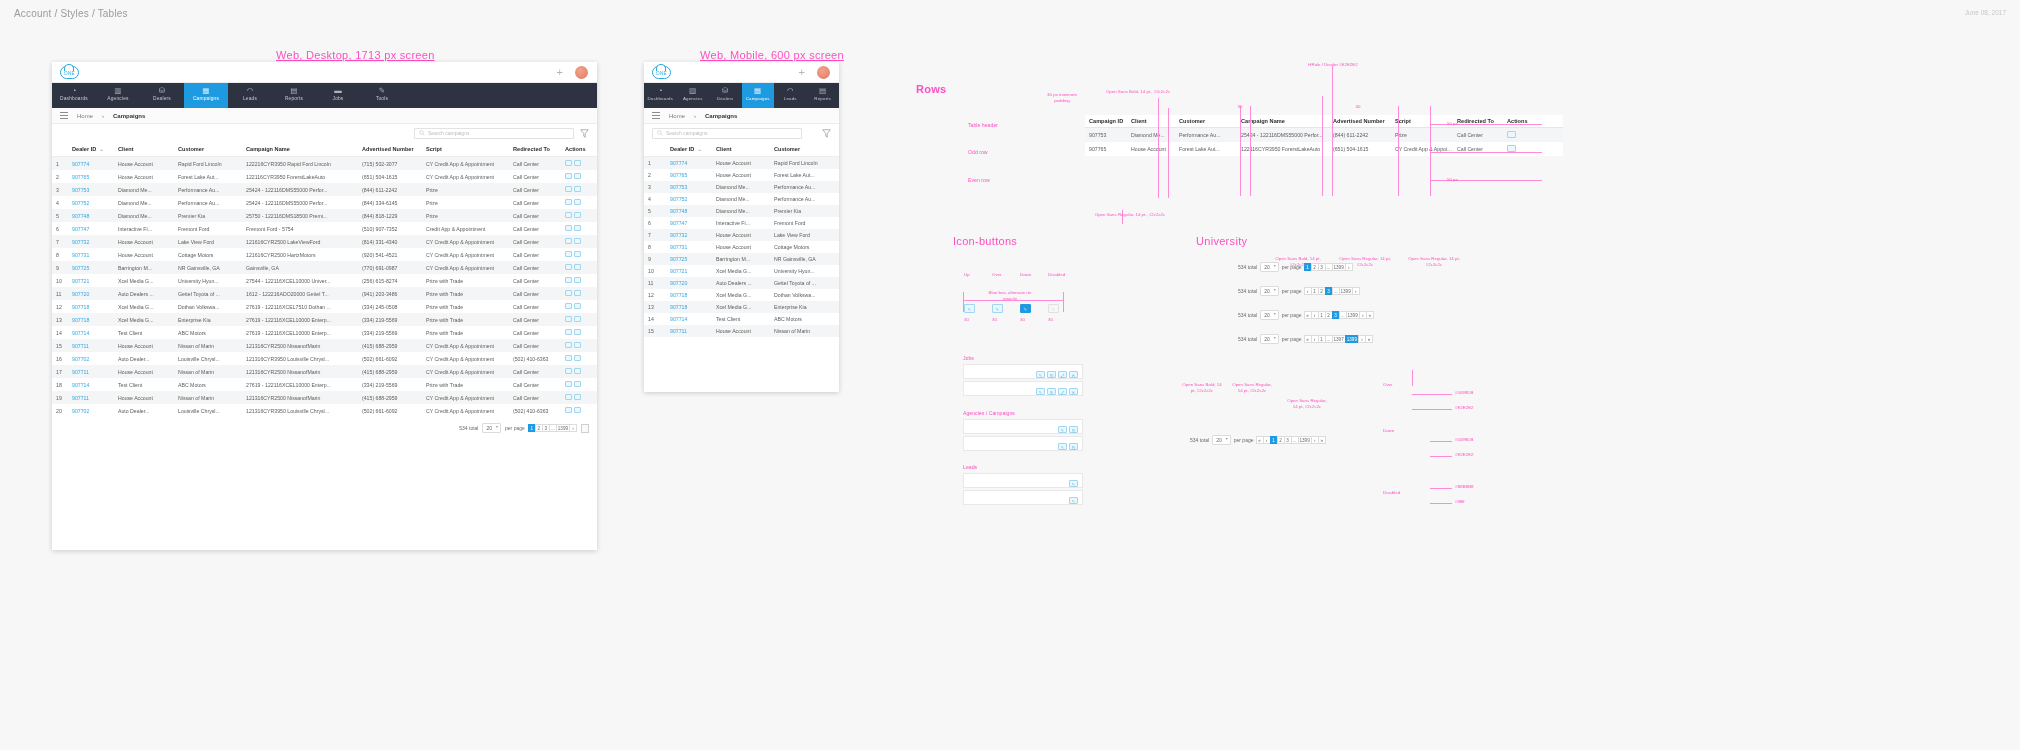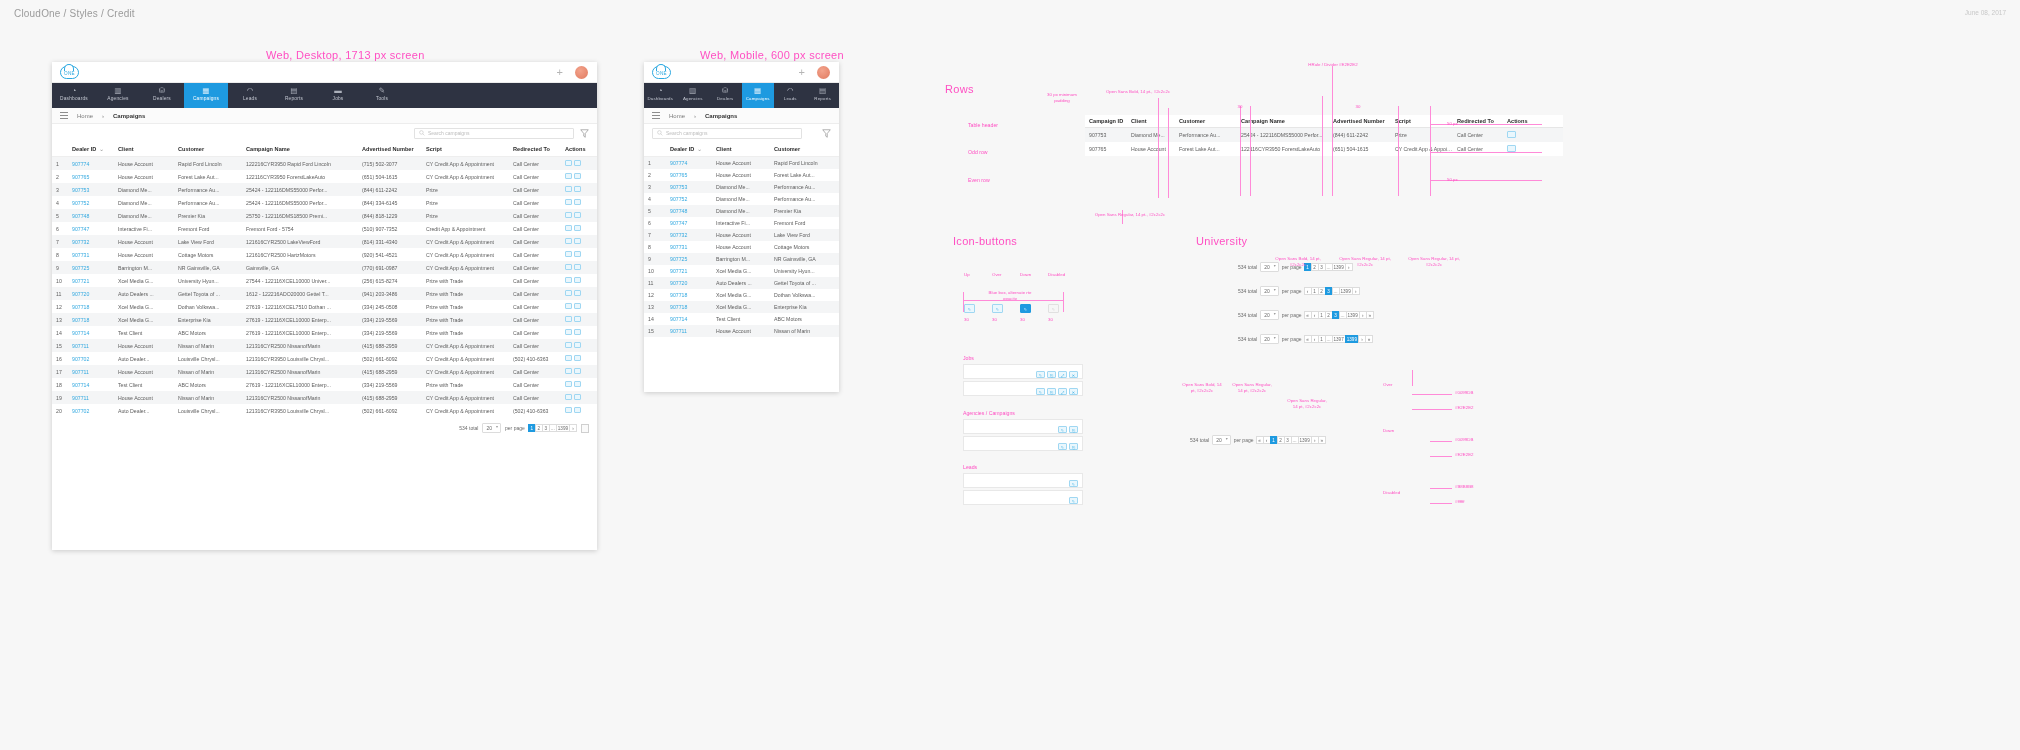--- a/index.html
+++ b/index.html
@@ -127,24 +127,24 @@
   }
   .ibtn.sel-blue { background:#1e9ae0; border-color:#1e9ae0; color:#fff; }
   .ibtn.dis { border-color:#e0e0e0; background:#f6f6f6; color:#c9c9c9; }
   .panel-box { border:1px solid #e8e8e8; background:#fff; }
 
   .pg-demo { position:absolute; display:flex; align-items:center; gap:3px; font-size:5px; color:#6b6b6b; }
 </style>
 </head>
 <body>
 
-<div class="page-breadcrumb">CloudOne / Styles / Credit</div>
+<div class="page-breadcrumb">Account / Styles / Tables</div>
 <div class="page-date">June 08, 2017</div>
 
-<div class="caption" style="left:266px; top:49px;">Web, Desktop, 1713 px screen</div>
+<div class="caption" style="left:276px; top:49px;text-decoration:underline;">Web, Desktop, 1713 px screen</div>
 
 <div class="mock" style="left:52px; top:62px; width:545px; height:488px;">
 
   <div class="appbar">
     <div class="logo">ONE</div>
     <div class="plus">+</div>
     <div class="avatar-wrap">
       <div class="avatar"></div>
         <div class="dot"></div>
     </div>
@@ -447,21 +447,21 @@
           <b class="">3</b>
           <b class="">...</b>
           <b class="">1399</b>
           <i>›</i>
         </span>
       <span class="xlsx"></span>
     </div>
   </div>
 </div>
 
-<div class="caption" style="left:700px; top:49px;">Web, Mobile, 600 px screen</div>
+<div class="caption" style="left:700px; top:49px;text-decoration:underline;">Web, Mobile, 600 px screen</div>
 
 <div class="mock" style="left:644px; top:62px; width:195px; height:330px;">
   <div class="appbar">
     <div class="logo">ONE</div>
     <div class="plus">+</div>
     <div class="avatar-wrap">
       <div class="avatar"></div>
         <div class="dot"></div>
     </div>
   </div>
@@ -602,21 +602,21 @@
             <td class="idx">15</td>
             <td class="did"><a href="#">907711</a></td>
             <td class="">House Account</td>
             <td class="">Nissan of Marin</td>
           </tr>
         </tbody>
     </table>
   </div>
 </div>
 
-<div class="caption" style="left:945px; top:83px;">Rows</div>
+<div class="caption" style="left:916px; top:83px;font-weight:bold;">Rows</div>
 
 <div class="lbl-pink" style="left:968px; top:122px;">Table header</div>
 <div class="lbl-pink" style="left:968px; top:149px;">Odd row</div>
 <div class="lbl-pink" style="left:968px; top:177px;">Even row</div>
 
 <div class="spec-table" style="left:1085px; top:115px; width:478px;">
   <div class="spec-head" id="spec-head">
       <div class="spec-cell" style="width: 42px;">Campaign ID</div>
       <div class="spec-cell" style="width: 48px;">Client</div>
       <div class="spec-cell" style="width: 62px;">Customer</div>

